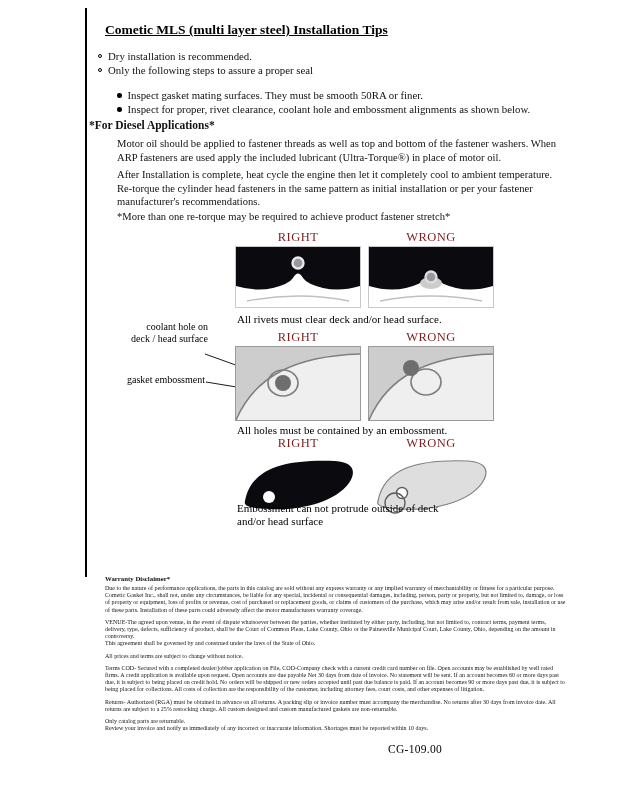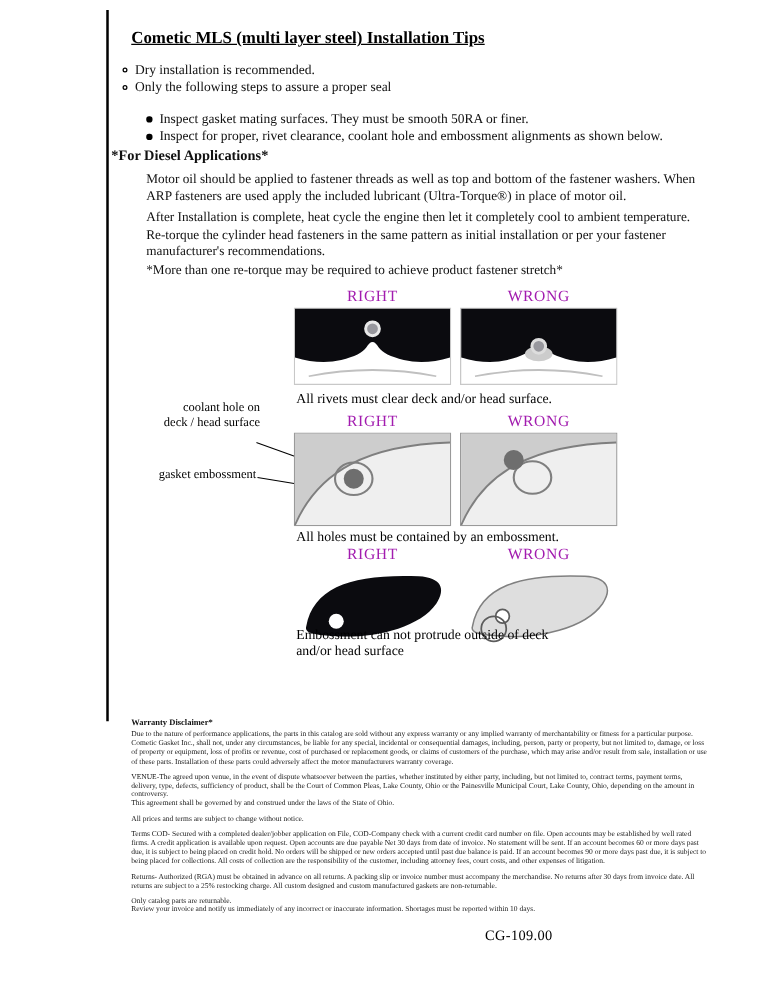--- a/index.html
+++ b/index.html
@@ -21,21 +21,21 @@
   .b-row .txt { font-size:10.8px; line-height:12.8px; }
   .ring { flex:none; width:4px; height:4px; border:1px solid #000; border-radius:50%; margin:4px 6px 0 0; }
   .dot  { flex:none; width:4.5px; height:4.5px; background:#000; border-radius:50%; margin:4px 6px 0 0; }
 
   .section-heading { position:absolute; left:89px; top:119px; font-size:11.5px; font-weight:bold; }
   .body-text { position:absolute; left:117px; width:448px; font-size:10.6px; line-height:13.5px; }
   .para1 { top:137px; }
   .para2 { top:168px; }
   .note  { top:210px; }
 
-  .rw-label { position:absolute; width:126px; text-align:center; font-size:12.5px; color:#a21caf; letter-spacing:0.5px; }
+  .rw-label { position:absolute; width:126px; text-align:center; font-size:12.5px; color:#7f1d1d; letter-spacing:0.5px; }
   .panel { position:absolute; width:126px; }
   .col-left  { left:235px; }
   .col-right { left:368px; }
   .caption { position:absolute; font-size:11px; line-height:12.5px; color:#000; }
   .prewrap { white-space:pre-line; }
 
   .side-label { position:absolute; text-align:right; font-size:10px; line-height:11.5px; color:#000; }
   .coolant-label   { left:58px; top:321px; width:150px;text-align:right; }
   .emboss-label    { left:58px; top:374px; width:147px; }
   .connector-svg { position:absolute; left:205px; top:345px; width:85px; height:55px; }

